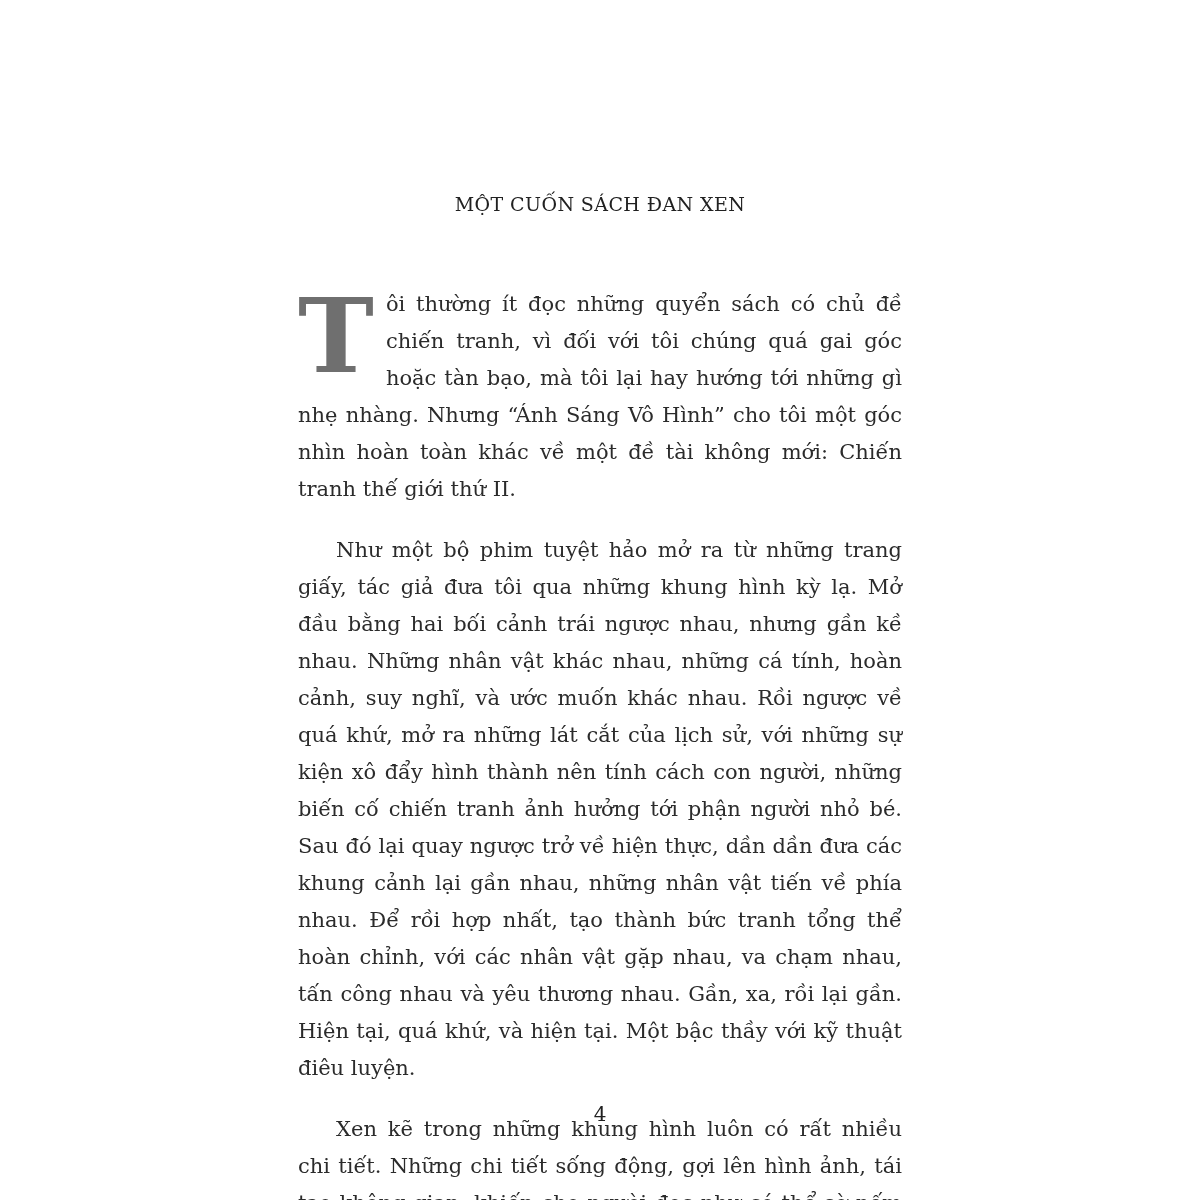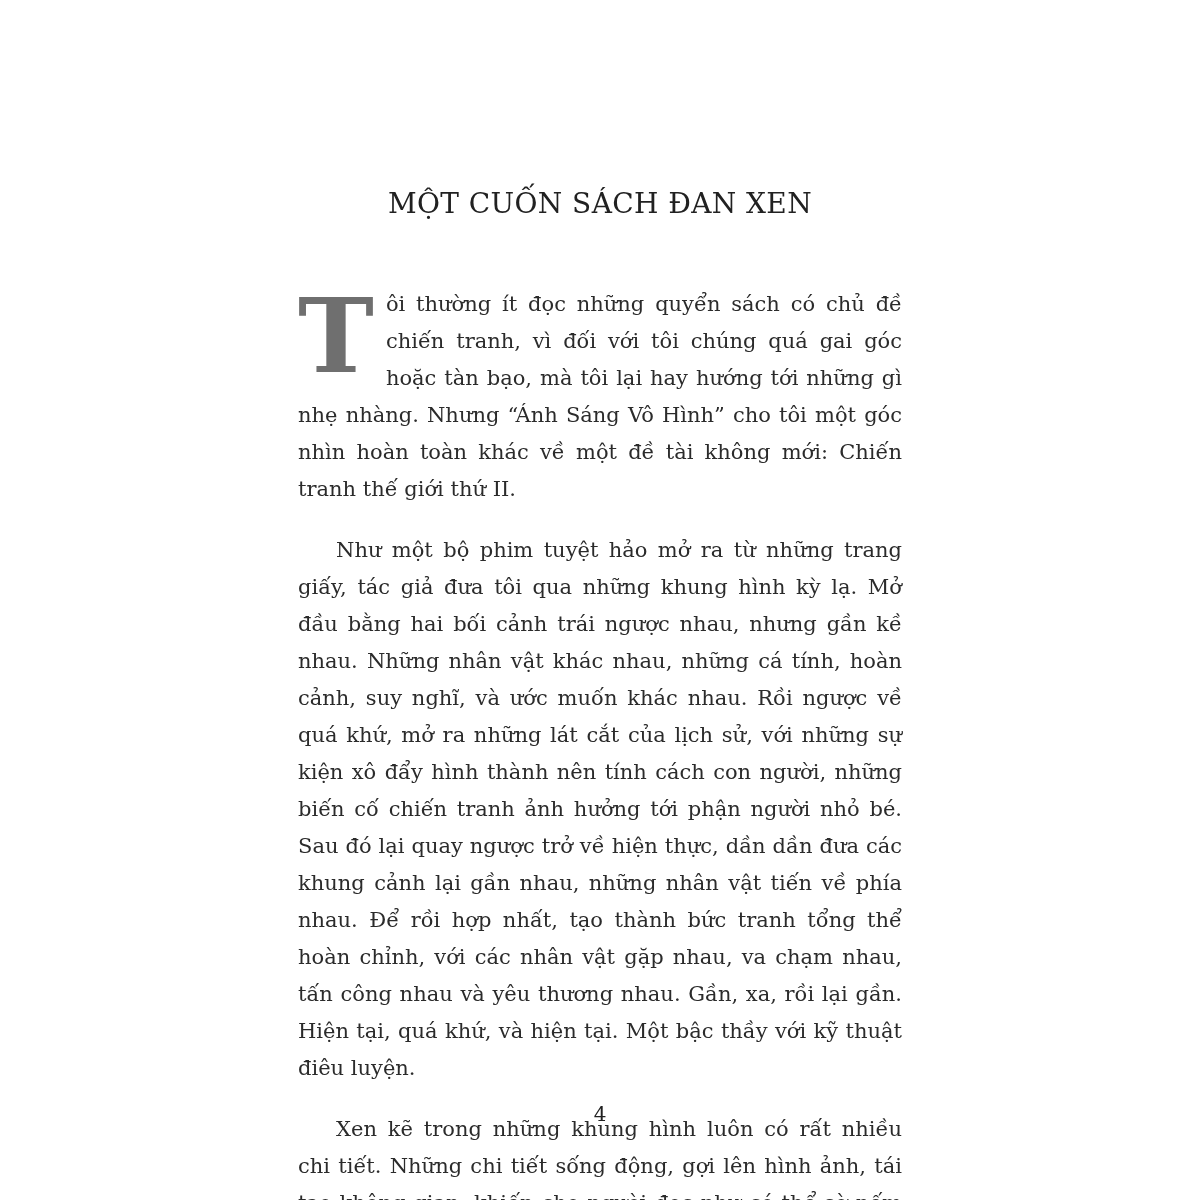--- a/index.html
+++ b/index.html
@@ -16,21 +16,21 @@
       color: #2b2b2b;
       overflow: hidden;
     }
     .content {
       width: 604px;
       margin: 0 auto;
       padding-top: 186px;
     }
     .chapter-title {
       text-align: center;
-      font-size: 28px;
+      font-size: 19px;
       line-height: 36px;
       letter-spacing: 0.4px;
       color: #212121;
       margin-bottom: 64px;
     }
     .body-text p {
       font-size: 21px;
       line-height: 37px;
       text-align: justify;
       margin: 0 0 13px 0;

